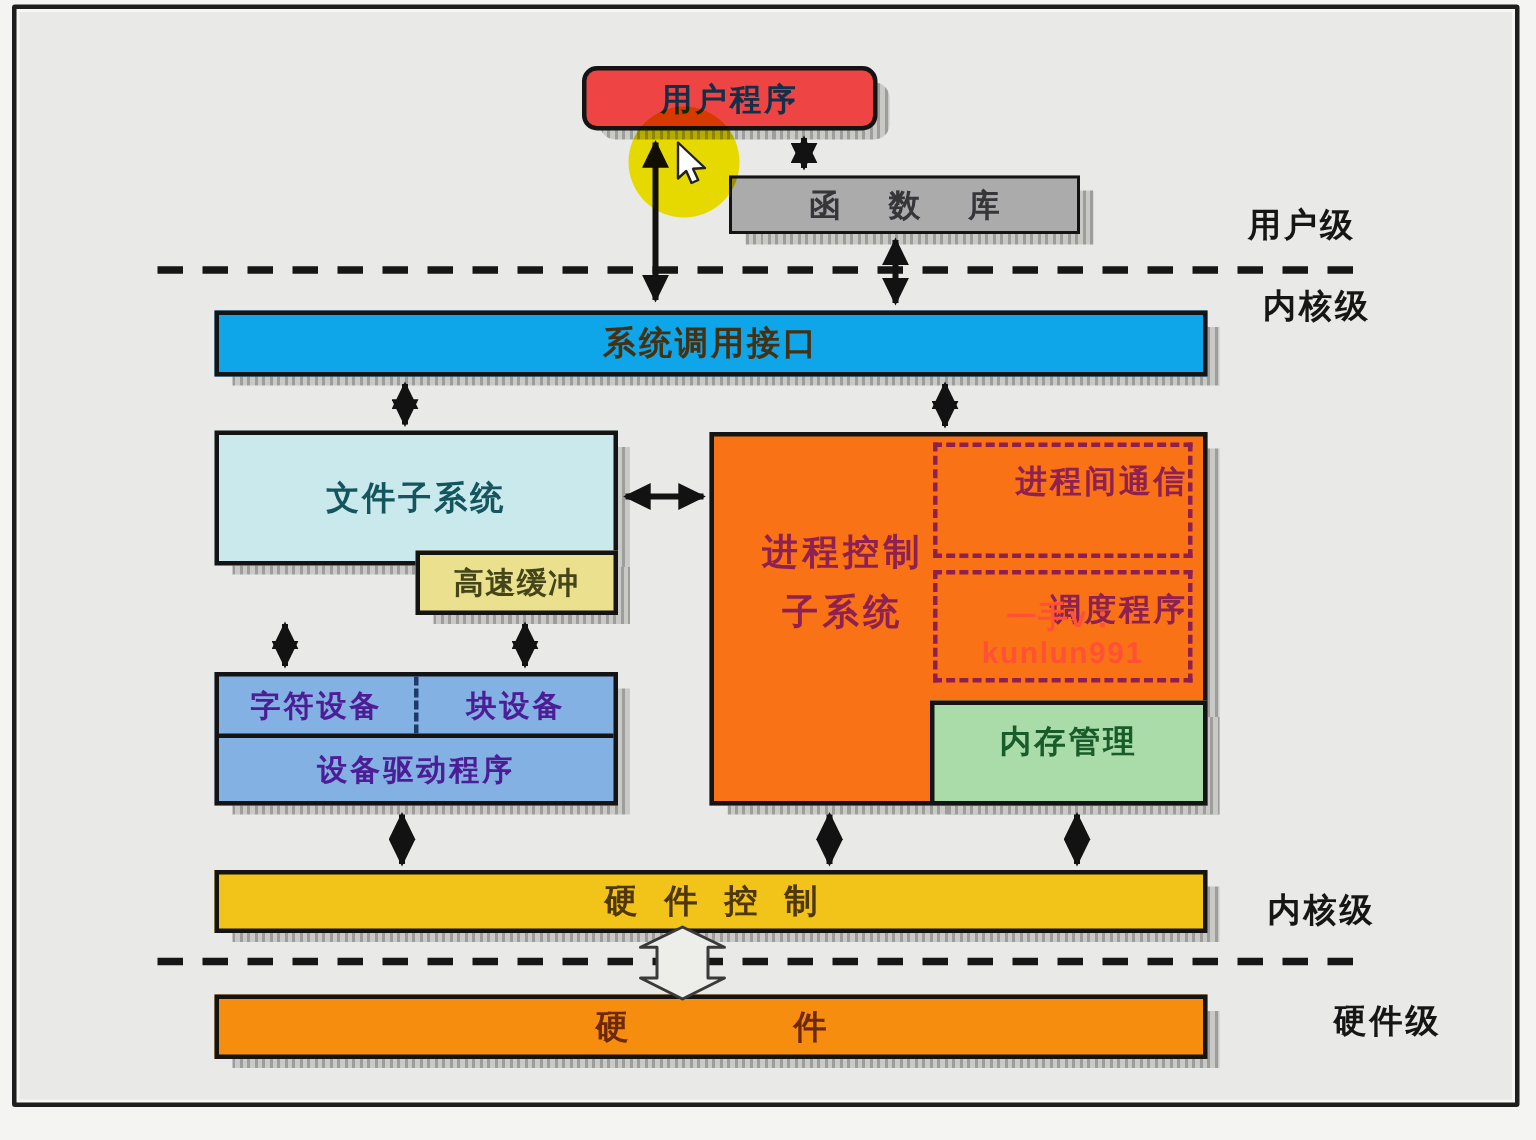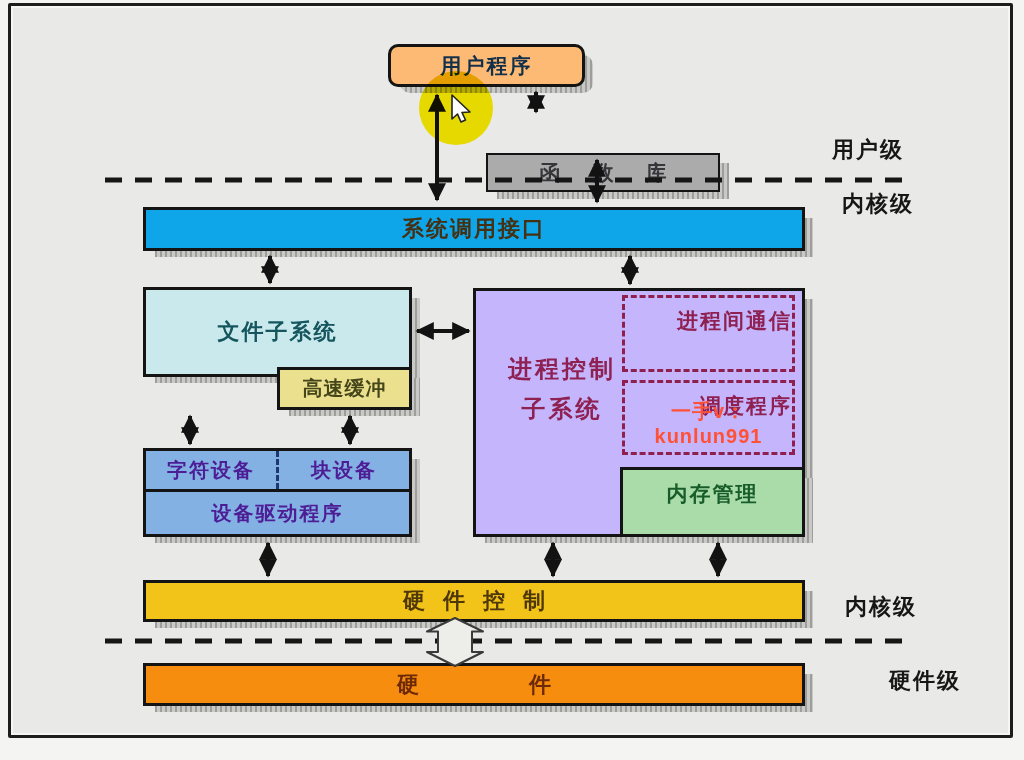--- a/index.html
+++ b/index.html
@@ -19,21 +19,21 @@
     left:9px; top:8px; right:-11px; bottom:-9px;
     border-radius:inherit;
     background: repeating-linear-gradient(90deg,#9d9d9b 0 2px,#c9c9c6 2px 5px);
   }
 
   .lbl { font-weight:bold; letter-spacing:2px; }
 
   .user-program   { left:388px; top:44px;  width:197px; height:43px; border-radius:10px; }
   .user-program .lbl { color:#12304a; font-size:21px; }
 
-  .function-library{ left:486px; top:117px; width:234px; height:39px; border-width:2px;margin-top:36px; }
+  .function-library{ left:486px; top:117px; width:234px; height:39px; border-width:2px; }
   .function-library .lbl { color:#35353a; font-size:21px; letter-spacing:32px; text-indent:32px; }
 
   .syscall        { left:143px; top:207px; width:662px; height:44px; }
   .syscall .lbl   { color:#463012; font-size:22px; }
 
   .file-subsystem { left:143px; top:287px; width:269px; height:90px; align-items:flex-start; }
   .file-subsystem .lbl { color:#14555e; font-size:22px; margin-top:27px; }
 
   .buffer-cache   { left:277px; top:367px; width:135px; height:43px; }
   .buffer-cache .lbl { color:#45451a; font-size:20px; letter-spacing:1px; }
@@ -78,41 +78,41 @@
                       border-radius:50%; mix-blend-mode:multiply; }
   .cursor { position:absolute; left:448px; top:93px; pointer-events:none; }
 </style>
 </head>
 <body>
 
 <div class="frame"></div>
 
 <div class="stage">
 
-  <div class="box user-program" style="background: #fdba74;">
+  <div class="box user-program" style="background: #ef4444;">
     <span class="lbl">用户程序</span>
   </div>
 
   <div class="box function-library" style="background: rgb(171, 171, 171);">
     <span class="lbl">函数库</span>
   </div>
 
   <div class="box syscall" style="background: #0ea5e9;">
     <span class="lbl">系统调用接口</span>
   </div>
 
   <div class="box file-subsystem" style="background: rgb(201, 233, 236);">
     <span class="lbl">文件子系统</span>
   </div>
 
   <div class="box buffer-cache" style="background: rgb(234, 224, 142);">
     <span class="lbl">高速缓冲</span>
   </div>
 
-  <div class="box process-control" style="background: #c4b5fd;">
+  <div class="box process-control" style="background: #f97316;">
     <div class="pc-label">
       <div>进程控制</div>
       <div>子系统</div>
     </div>
   </div>
 
   <div class="dashed-box ipc">
     <span class="lbl">进程间通信</span>
   </div>
 

